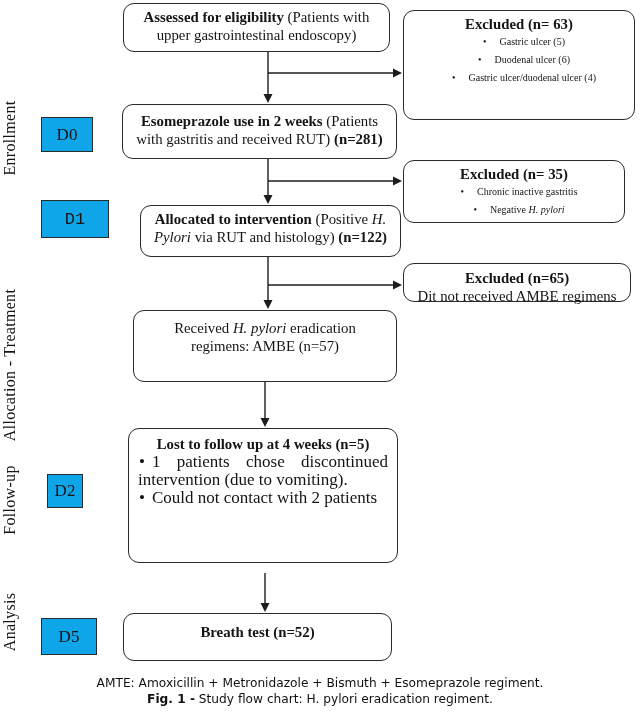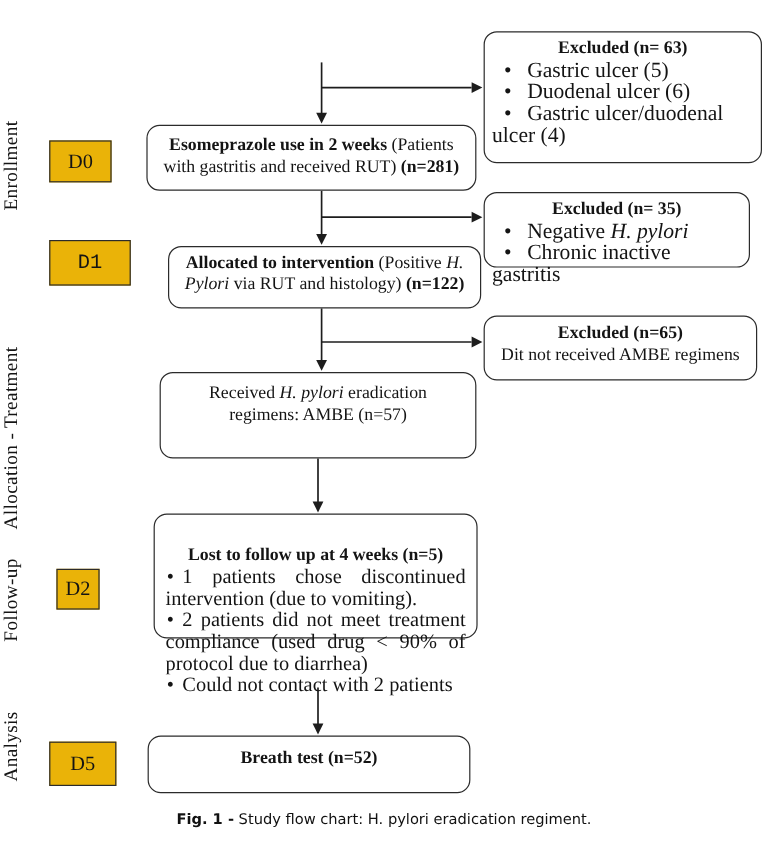--- a/index.html
+++ b/index.html
@@ -11,33 +11,33 @@
   .rbox {
     position:absolute; box-sizing:border-box; background:#fff;
     border:1.5px solid #2b2b2b; border-radius:11px;
     font-size:14.8px; line-height:18px;
   }
   .rbox .bold { font-weight:bold; }
   .center { text-align:center; }
   .rtitle { font-weight:bold; text-align:center; }
   
   .dbox {
-    position:absolute; box-sizing:border-box; background:#eab308;
+    position:absolute; box-sizing:border-box; background:#0ea5e9;
     border:1.4px solid #2b2b2b; display:flex; align-items:center; justify-content:center;
     font-size:17px;
   }
   
   .stage {
     position:absolute; width:200px; height:20px; text-align:center;
     transform:rotate(-90deg); font-size:16px; white-space:nowrap;
     letter-spacing:0.3px;
   }
   
   .xlist { padding:0 4px; }
-  .xitem { font-size:18px; line-height:18px; }
+  .xitem { font-size:10px; line-height:18px;text-align:center; }
   .xitem::before { content:"\2022"; margin-left:10px; margin-right:13px; }
   
   .jitem { text-align:justify; font-size:17px; line-height:18px; }
   .jitem::before { content:"\2022"; margin-left:1px; margin-right:7px; }
   .arrows { position:absolute; left:0; top:0; pointer-events:none; }
   .caption {
     position:absolute; left:0; right:0; top:676px; text-align:center;
     font-family:"DejaVu Sans", sans-serif; font-size:12.2px; line-height:15.5px; color:#111;
   }
 </style>
@@ -86,63 +86,66 @@
   <div class="stage" style="left:-89px; top:128px;">Enrollment</div>
   <div class="stage" style="left:-89px; top:355px;">Allocation - Treatment</div>
   <div class="stage" style="left:-89px; top:490px;">Follow-up</div>
   <div class="stage" style="left:-89px; top:612px;">Analysis</div>
 
   <div class="dbox" style="left:41px; top:117px; width:52px; height:35px;">D0</div>
   <div class="dbox" style="left:41px; top:200px; width:68px; height:38px;font-family:Liberation Mono, monospace;">D1</div>
   <div class="dbox" style="left:47px; top:474px; width:36px; height:34px;">D2</div>
   <div class="dbox" style="left:41px; top:618px; width:56px; height:37px;">D5</div>
 
+  <div class="rbox center" style="left:123px; top:3px; width:267px; height:49px; padding:4px 10px;">
+    <span class="bold">Assessed for eligibility</span><span> (Patients with upper gastrointestinal endoscopy)</span>
+  </div>
 
-  <div class="rbox" style="left:403px; top:26px; width:232px; height:110px; padding:4px 2px;">
+  <div class="rbox" style="left:403px; top:10px; width:232px; height:110px; padding:4px 2px;">
     <div class="rtitle">Excluded (n= 63)</div>
     <div class="xlist">
       <div class="xitem">Gastric ulcer (5)</div>
       <div class="xitem">Duodenal ulcer (6)</div>
       <div class="xitem">Gastric ulcer/duodenal ulcer (4)</div>
     </div>
   </div>
 
   <div class="rbox center" style="left:122px; top:104px; width:275px; height:55px; padding:7px 11px;">
     <span class="bold">Esomeprazole use in 2 weeks</span><span> (Patients with gastritis and received RUT) </span><span class="bold">(n=281)</span>
   </div>
 
   <div class="rbox" style="left:403px; top:160px; width:222px; height:63px; padding:4px 2px;">
     <div class="rtitle">Excluded (n= 35)</div>
     <div class="xlist">
+      <div class="xitem">Chronic inactive gastritis</div>
       <div class="xitem"><span>Negative </span><i>H. pylori</i></div>
-      <div class="xitem">Chronic inactive gastritis</div>
     </div>
   </div>
 
   <div class="rbox center" style="left:140px; top:205px; width:261px; height:52px; padding:4px 10px;">
     <span class="bold">Allocated to intervention</span><span> (Positive </span><i>H. Pylori</i><span> via RUT and histology) </span><span class="bold">(n=122)</span>
   </div>
 
-  <div class="rbox center" style="left:403px; top:263px; width:228px; height:54px; padding:5px 4px;">
+  <div class="rbox center" style="left:403px; top:263px; width:228px; height:39px; padding:5px 4px;">
     <div class="rtitle">Excluded (n=65)</div>
     <div>Dit not received AMBE regimens</div>
   </div>
 
   <div class="rbox center bold" style="left:133px; top:310px; width:264px; height:72px; padding:8px 20px;">
     <span>Received </span><i>H. pylori</i><span> eradication regimens: AMBE (n=57)</span>
   </div>
 
-  <div class="rbox" style="left:128px; top:428px; width:270px; height:104px; padding:25px 9px;">
+  <div class="rbox" style="left:128px; top:428px; width:270px; height:135px; padding:6px 9px;">
     <div class="rtitle">Lost to follow up at 4 weeks (n=5)</div>
     <div class="jitem">1 patients chose discontinued intervention (due to vomiting).</div>
-    <div class="jitem">2 patients did not meet treatment compliance (used drug &lt; 90% of protocol due to diarrhea)</div>
     <div class="jitem">Could not contact with 2 patients</div>
   </div>
 
   <div class="rbox" style="left:123px; top:613px; width:269px; height:48px; padding:9px 8px;">
     <div class="rtitle">Breath test (n=52)</div>
   </div>
 
   <div class="caption">
+    <div>AMTE: Amoxicillin + Metronidazole + Bismuth + Esomeprazole regiment.</div>
     <div><b>Fig. 1 -</b><span> Study flow chart: H. pylori eradication regiment.</span></div>
   </div>
 
 </div>
 
 </body></html>

